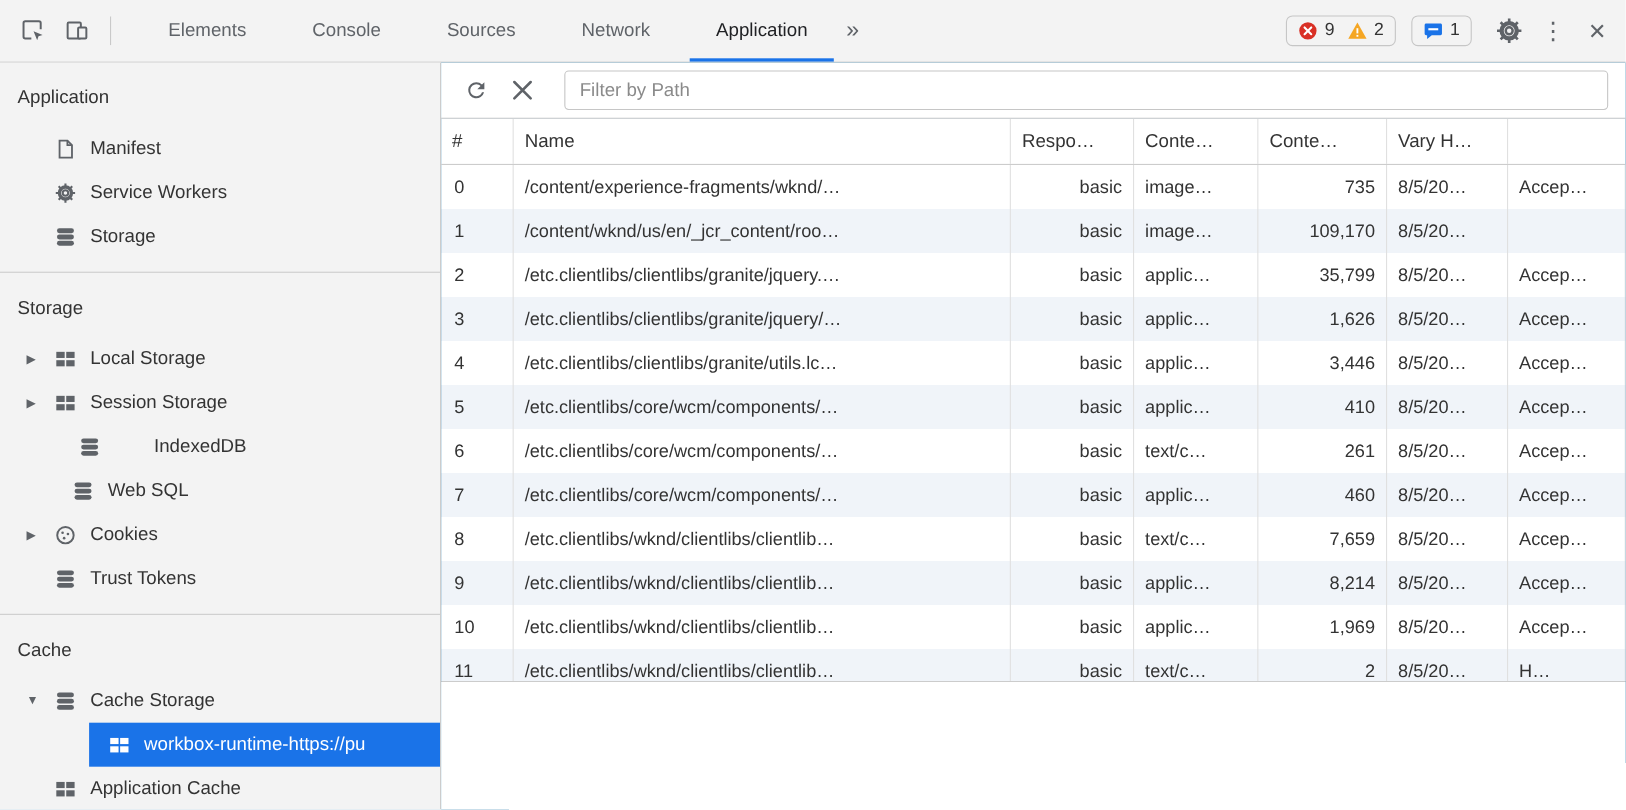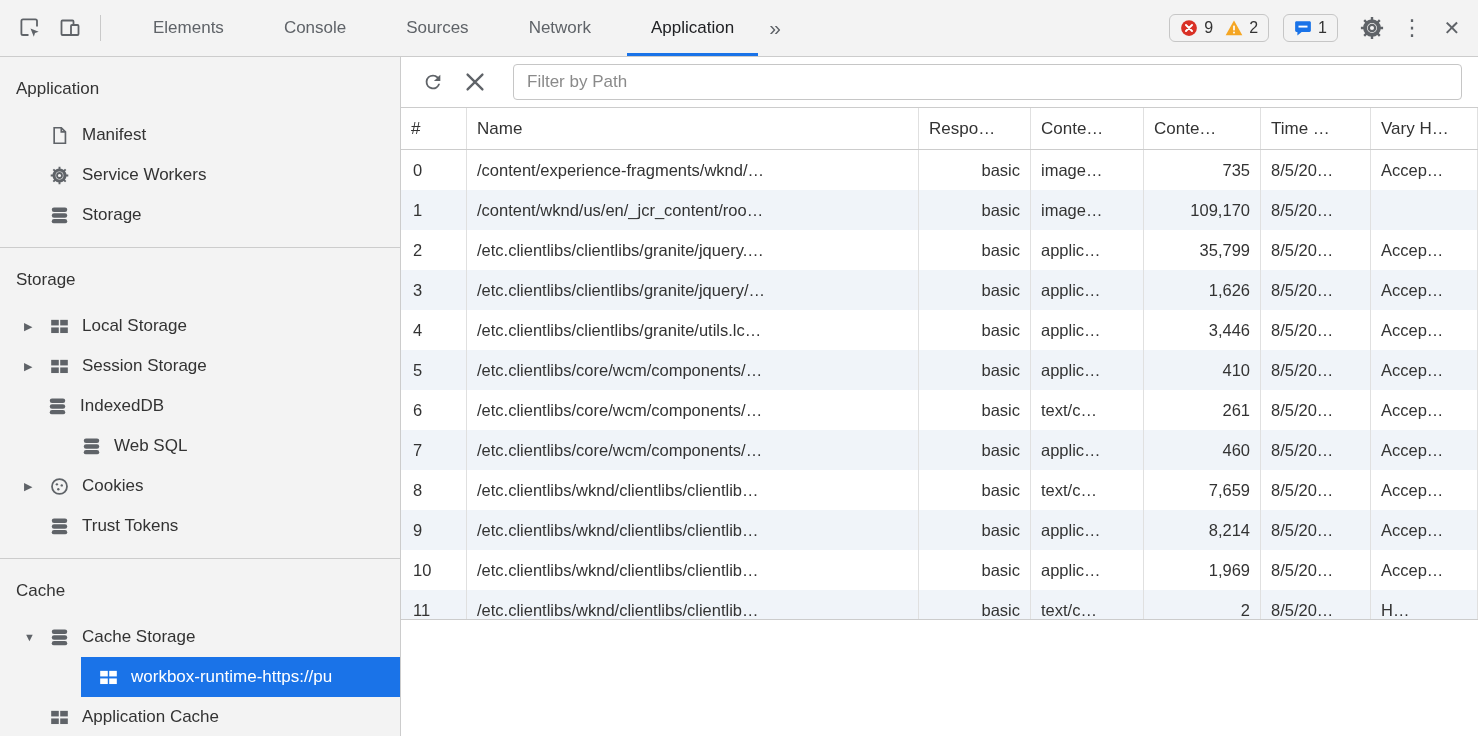--- a/index.html
+++ b/index.html
@@ -235,31 +235,31 @@
               <span class="row-icon">
                 <svg viewBox="0 0 16 16" fill="currentColor">
                   <rect x="1" y="2.4" width="6.4" height="4.7"></rect>
                   <rect x="8.6" y="2.4" width="6.4" height="4.7"></rect>
                   <rect x="1" y="8.8" width="6.4" height="4.7"></rect>
                   <rect x="8.6" y="8.8" width="6.4" height="4.7"></rect>
                 </svg>
               </span>
               <span class="row-label">Session Storage</span>
             </div>
-            <div class="side-row" style="padding-left: 48px;">
+            <div class="side-row" style="padding-left: 72px; gap: 36px;">
               <span class="row-icon">
                 <svg viewBox="0 0 16 16" fill="currentColor">
                   <rect x="1.5" y="1.3" width="13" height="3.7" rx="1.85"></rect>
                   <rect x="1.5" y="6.1" width="13" height="3.7" rx="1.85"></rect>
                   <rect x="1.5" y="10.9" width="13" height="3.7" rx="1.85"></rect>
                 </svg>
               </span>
               <span class="row-label">IndexedDB</span>
             </div>
-            <div class="side-row" style="padding-left: 66px; margin-left: 16px;">
+            <div class="side-row" style="padding-left: 66px;">
               <span class="row-icon">
                 <svg viewBox="0 0 16 16" fill="currentColor">
                   <rect x="1.5" y="1.3" width="13" height="3.7" rx="1.85"></rect>
                   <rect x="1.5" y="6.1" width="13" height="3.7" rx="1.85"></rect>
                   <rect x="1.5" y="10.9" width="13" height="3.7" rx="1.85"></rect>
                 </svg>
               </span>
               <span class="row-label">Web SQL</span>
             </div>
             <div class="side-row" style="padding-left: 24px;">
@@ -343,21 +343,20 @@
         <input class="filter-input" placeholder="Filter by Path" style="">
       </div>
 
       <div class="grid-wrap">
         <div class="grid-header">
             <div class="cell col0">#</div>
             <div class="cell col1">Name</div>
             <div class="cell col2">Respo…</div>
             <div class="cell col3">Conte…</div>
             <div class="cell col4">Conte…</div>
-            <div class="cell col5">Time …</div>
             <div class="cell col6">Vary H…</div>
           </div>
         <div>
             <div class="grid-row">
               <div class="cell col0">0</div>
               <div class="cell col1">/content/experience-fragments/wknd/…</div>
               <div class="cell col2">basic</div>
               <div class="cell col3">image…</div>
               <div class="cell col4">735</div>
               <div class="cell col5">8/5/20…</div>

